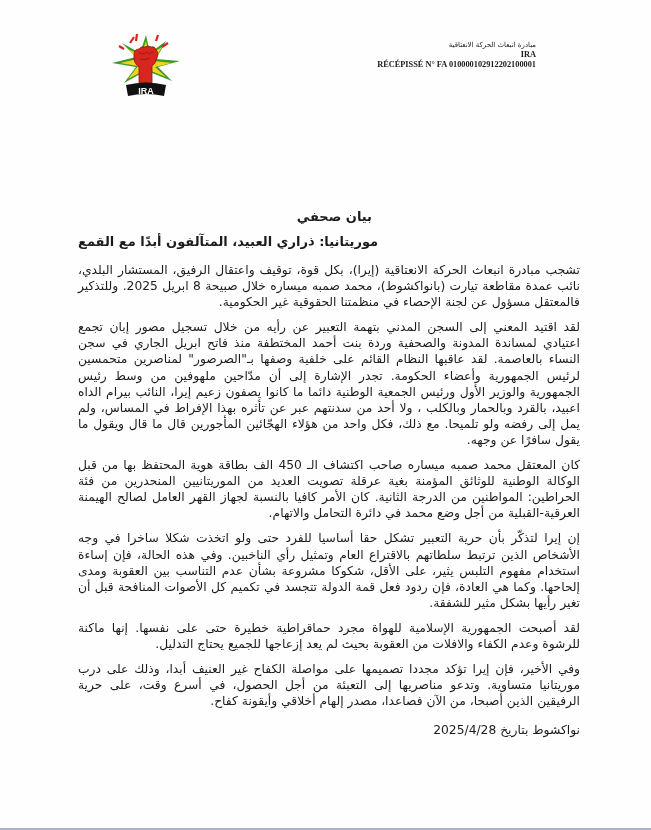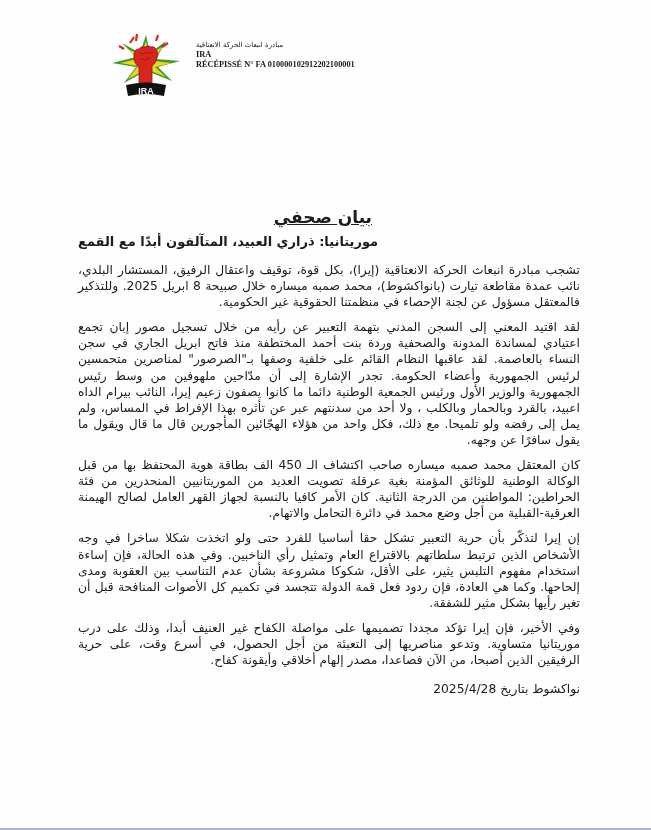--- a/index.html
+++ b/index.html
@@ -35,21 +35,21 @@
       left: 110px;
       top: 33px;
       width: 72px;
       height: 66px;
     }
     .letterhead {
       position: absolute;
       left: 196px;
       top: 40px;
       width: 340px;
-      text-align: left;
+      text-align: right;
       font-family: "Liberation Serif", serif;
       font-weight: bold;
       color: #1a1a1a;
       line-height: 10px;
     }
     .letterhead .ar {
       font-family: "DejaVu Sans", sans-serif;
       font-size: 7px;
       font-weight: normal;
       direction: rtl;
@@ -71,25 +71,24 @@
       width: 502px;
       direction: rtl;
       text-align: justify;
       font-family: "DejaVu Sans", sans-serif;
       font-size: 12.3px;
       line-height: 16.1px;
       color: #1c1c1c;
     }
     .doc .label {
       font-weight: bold;
-      font-size: 17px;
+      font-size: 13px;
       margin: 0 0 6px 0;
       padding-right: 208px;
       line-height: 18px;
-      text-decoration: underline;
     }
     .doc .headline {
       font-weight: bold;
       font-size: 13px;
       margin: 0 0 10px 0;
       padding-right: 0px;
       text-align: left;
       line-height: 20px;
     }
     .doc p.para {
@@ -136,19 +135,20 @@
   </div>
 
   <div class="doc">
     <div class="label">بيان صحفي</div>
     <div class="headline">موريتانيا: ذراري العبيد، المتآلفون أبدًا مع القمع</div>
 
     <p class="para">تشجب مبادرة انبعاث الحركة الانعتاقية (إيرا)، بكل قوة، توقيف واعتقال الرفيق، المستشار البلدي، نائب عمدة مقاطعة تيارت (بانواكشوط)، محمد صمبه ميساره خلال صبيحة 8 ابريل 2025.  وللتذكير فالمعتقل مسؤول عن لجنة الإحصاء في منظمتنا الحقوقية غير الحكومية.</p>
     <p class="para">لقد اقتيد المعني إلى السجن المدني بتهمة التعبير عن رأيه من خلال تسجيل مصور إبان تجمع اعتيادي لمساندة المدونة والصحفية وردة بنت أحمد المختطفة منذ فاتح ابريل الجاري في سجن النساء بالعاصمة. لقد عاقبها النظام القائم على خلفية وصفها بـ"الصرصور" لمناصرين متحمسين لرئيس الجمهورية وأعضاء الحكومة.  تجدر الإشارة إلى أن مدّاحين ملهوفين من وسط رئيس الجمهورية والوزير الأول ورئيس الجمعية الوطنية دائما ما كانوا يصفون زعيم إيرا، النائب بيرام الداه اعبيد، بالقرد وبالحمار وبالكلب ، ولا أحد من سدنتهم عبر عن تأثره بهذا الإفراط في المساس، ولم يمل إلى رفضه ولو تلميحا. مع ذلك، فكل واحد من هؤلاء الهجّائين المأجورين قال ما قال ويقول ما يقول سافرًا عن وجهه.</p>
     <p class="para">كان المعتقل محمد صمبه ميساره صاحب اكتشاف الـ 450 الف بطاقة هوية المحتفظ بها من قبل الوكالة الوطنية للوثائق المؤمنة بغية عرقلة تصويت العديد من الموريتانيين المنحدرين من فئة الحراطين: المواطنين من الدرجة الثانية. كان الأمر كافيا بالنسبة لجهاز القهر العامل لصالح الهيمنة العرقية-القبلية من أجل وضع محمد في دائرة التحامل والاتهام.</p>
     <p class="para">إن إيرا لتذكّر بأن حرية التعبير تشكل حقا أساسيا للفرد حتى ولو اتخذت شكلا ساخرا في وجه الأشخاص الذين ترتبط سلطاتهم بالاقتراع العام وتمثيل رأي الناخبين. وفي هذه الحالة، فإن إساءة استخدام مفهوم التلبس يثير، على الأقل، شكوكا مشروعة بشأن عدم التناسب بين العقوبة ومدى إلحاحها. وكما هي العادة، فإن ردود فعل قمة الدولة تتجسد في تكميم كل الأصوات المنافحة قبل أن تغير رأيها بشكل مثير للشفقة.</p>
+    <p class="para">لقد أصبحت الجمهورية الإسلامية للهواة مجرد حماقراطية خطيرة  حتى على نفسها. إنها ماكنة للرشوة وعدم الكفاء والافلات من العقوبة بحيث لم يعد إزعاجها للجميع يحتاج التدليل.</p>
     <p class="para">وفي الأخير، فإن إيرا تؤكد مجددا تصميمها على مواصلة الكفاح غير العنيف أبدا، وذلك على درب موريتانيا متساوية. وتدعو مناصريها إلى التعبئة من أجل الحصول، في أسرع وقت، على حرية الرفيقين الذين أصبحا، من الآن فصاعدا، مصدر إلهام أخلاقي وأيقونة كفاح.</p>
 
     <div class="sign">نواكشوط بتاريخ 2025/4/28</div>
   </div>
 </div>
 
 <div class="bottom-rule"></div>
 
 </body></html>

